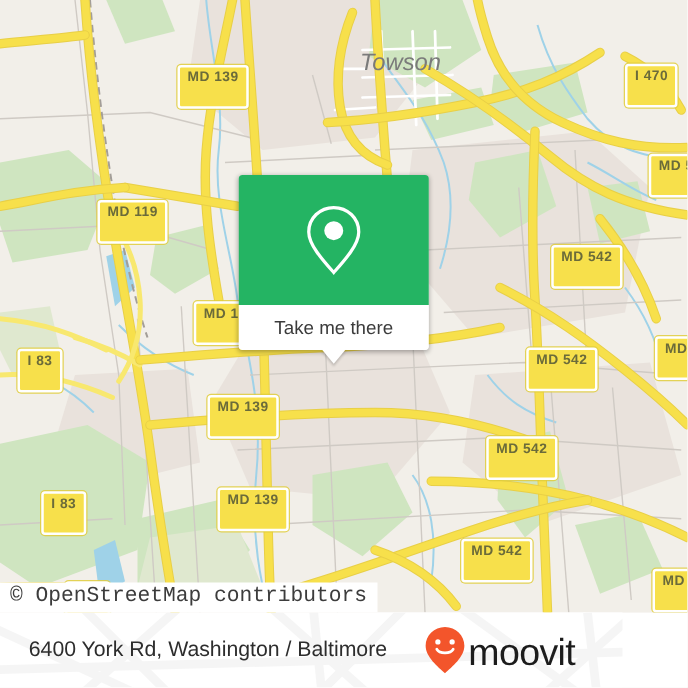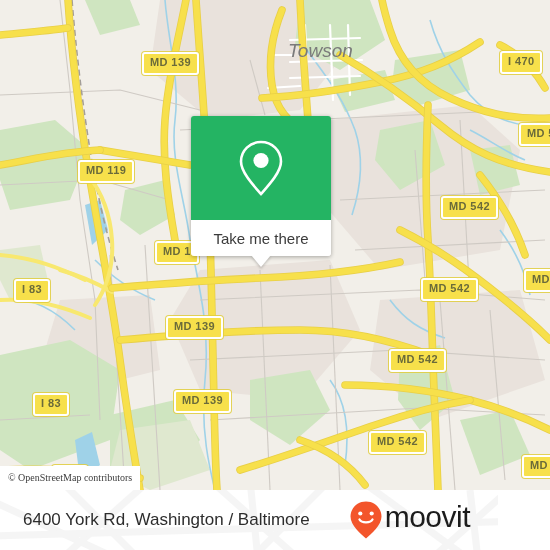--- a/index.html
+++ b/index.html
@@ -34,21 +34,21 @@
   
   .shield {
     position: absolute;
     background: #f7e04b;
     border: 2px solid #ffffff;
     border-radius: 3px;
     color: #6b6b3a;
     font-size: 11px;
     font-weight: bold;
     letter-spacing: .4px;
-    padding: 1px 6px 4px 6px;
+    padding: 1px 6px 16px 6px;
     white-space: nowrap;
     line-height: 14px;
     box-shadow: 0 0 0 1px rgba(225,205,60,.85);
     font-family: "Liberation Sans", sans-serif;
   }
 
   .place-label {
     position: absolute;
     color: #7a7a7a;
     font-size: 19px;
@@ -56,33 +56,33 @@
     font-family: "Liberation Sans", sans-serif;
   }
 
   
   #attribution {
     position: absolute;
     left: 0;
     bottom: 0;
     background: #ffffff;
     color: #3c3c3c;
-    font-size: 10px;
+    font-size: 17px;
     line-height: 20px;
     padding: 2px 8px 2px 8px;
     white-space: nowrap;
-    font-family: Liberation Serif, serif;
+    font-family: Liberation Mono, monospace;
   }
 
   
   #callout {
     position: absolute;
     left: 191px;
-    top: 116px;
-    width: 140px;
+    top: 140px;
+    width: 152px;
     border-radius: 3px;
     box-shadow: 0 1px 4px rgba(0,0,0,.32);
     overflow: visible;
   }
   #callout-image {
     height: 104px;
     background: #24b463;
     border-radius: 3px 3px 0 0;
     display: flex;
     align-items: center;
@@ -137,22 +137,22 @@
     position: relative;
     color: #2d2d2d;
     font-size: 17px;
     margin-left: 23px;
     white-space: nowrap;
     font-family: "Liberation Sans", sans-serif;
   }
   #brand {
     position: relative;
     display: flex;
-    align-items: flex-start;
-    margin-right: 28px;
+    align-items: flex-end;
+    margin-right: 38px;
   }
   #brand-text {
     color: #1c1c1c;
     font-size: 30px;
     letter-spacing: -0.5px;
     margin-left: 2px;
     font-family: "Liberation Sans", sans-serif;
   }
 </style>
 </head>

